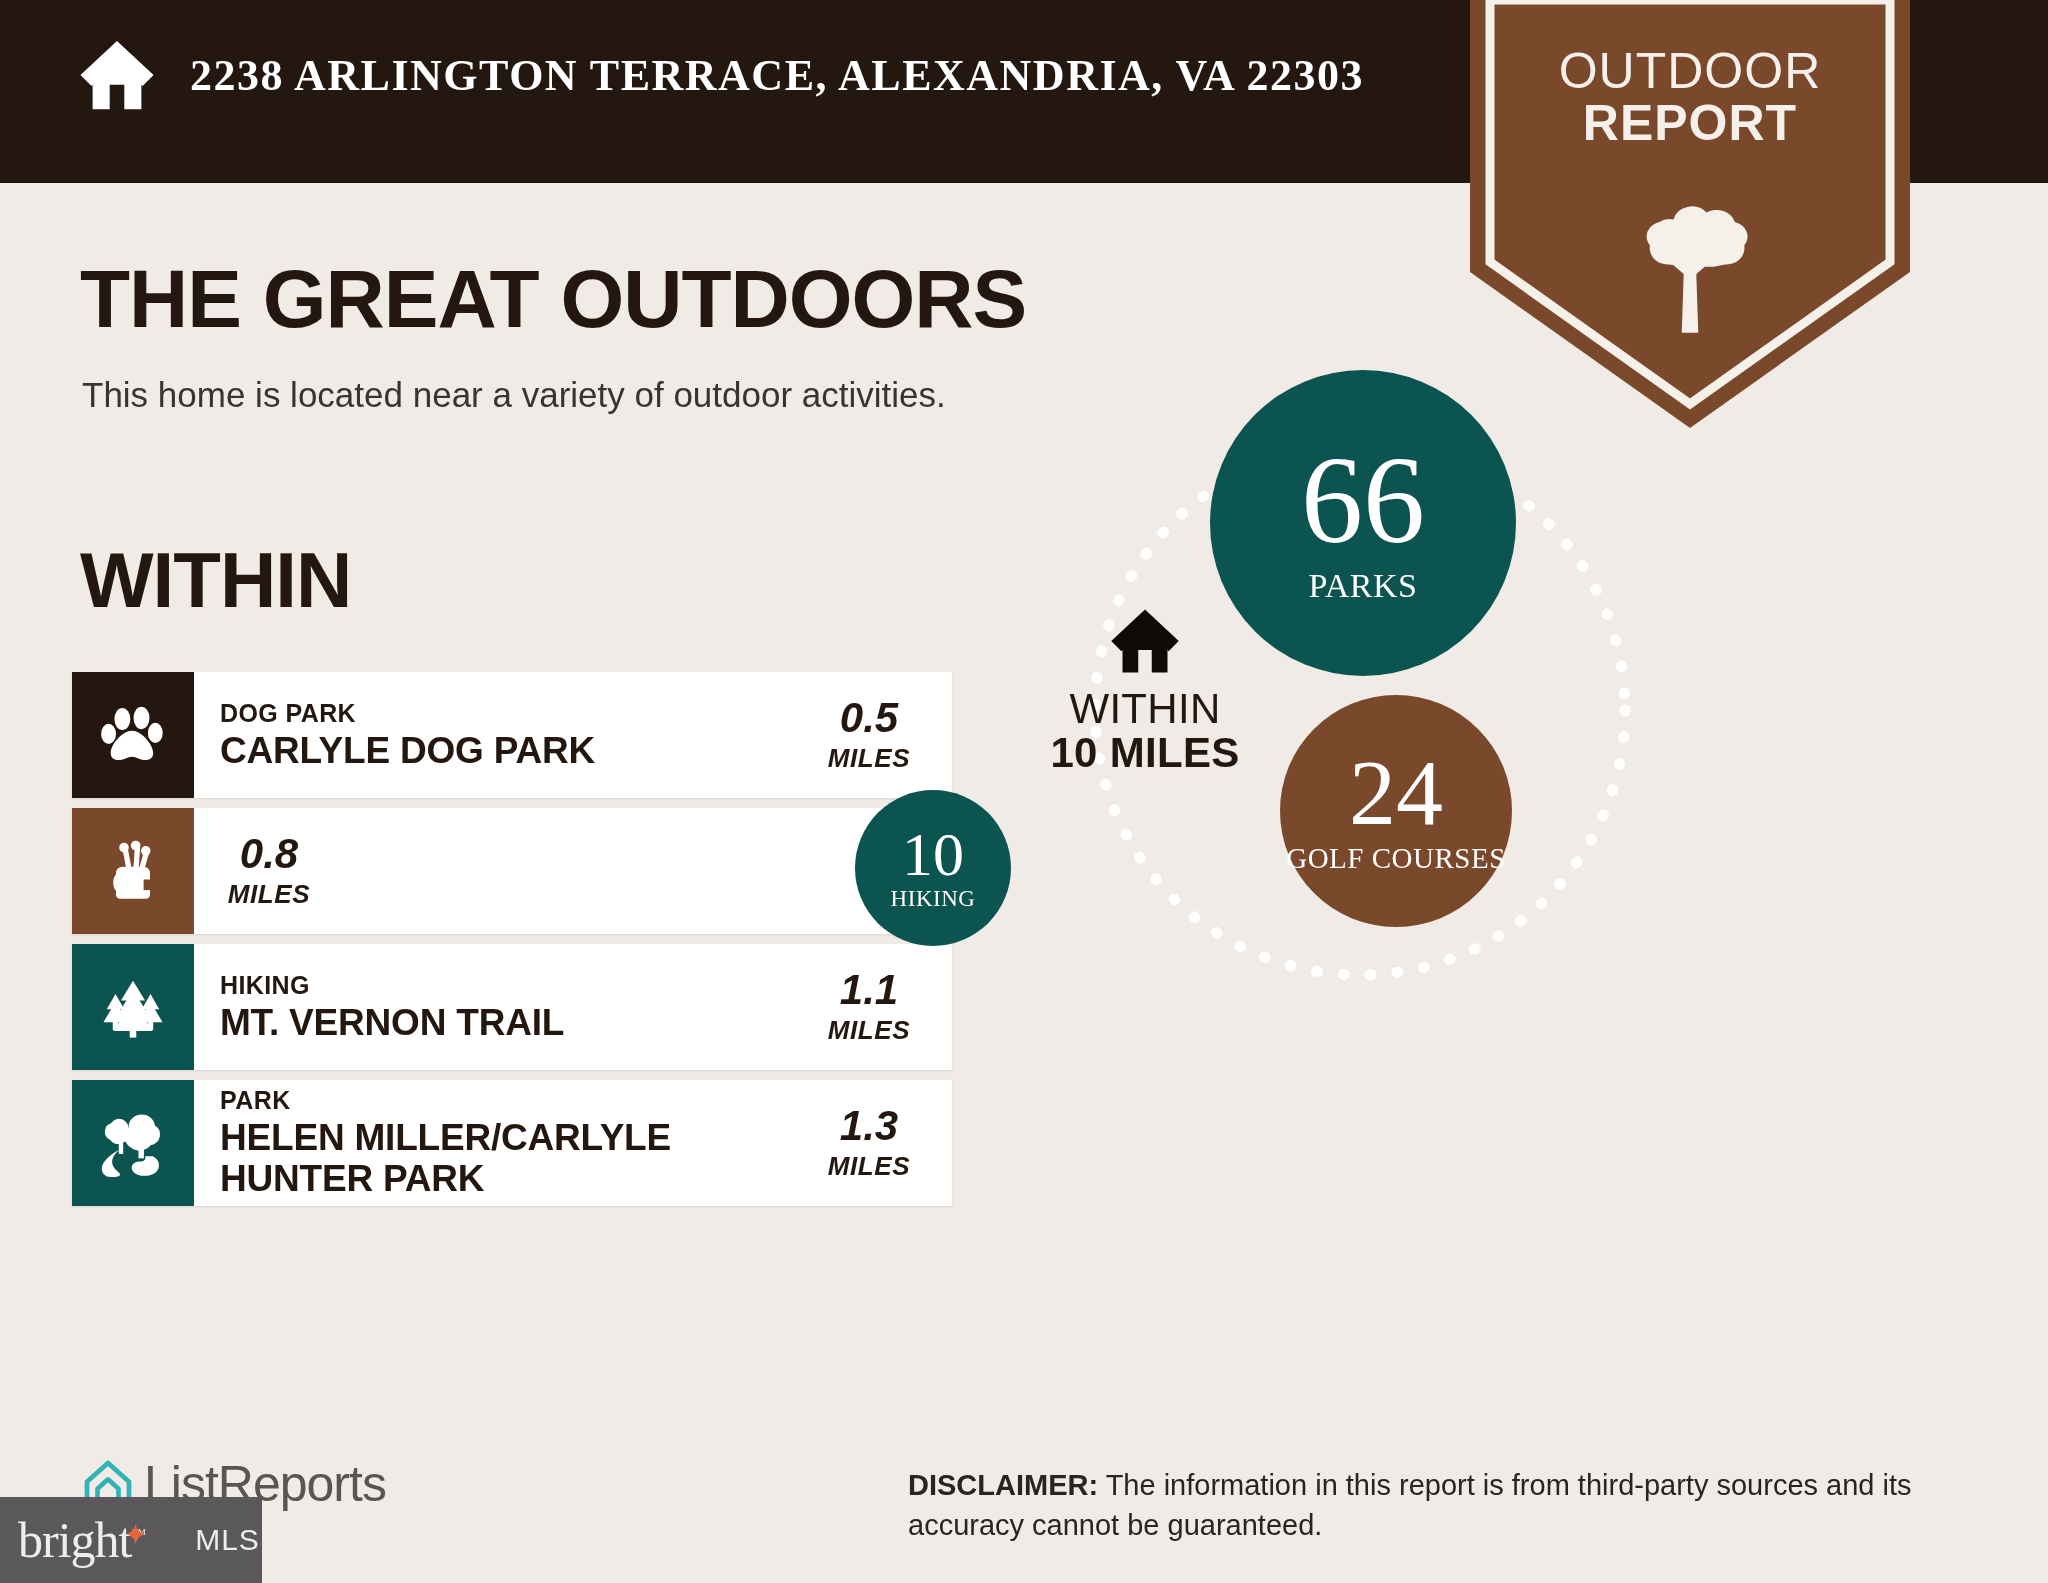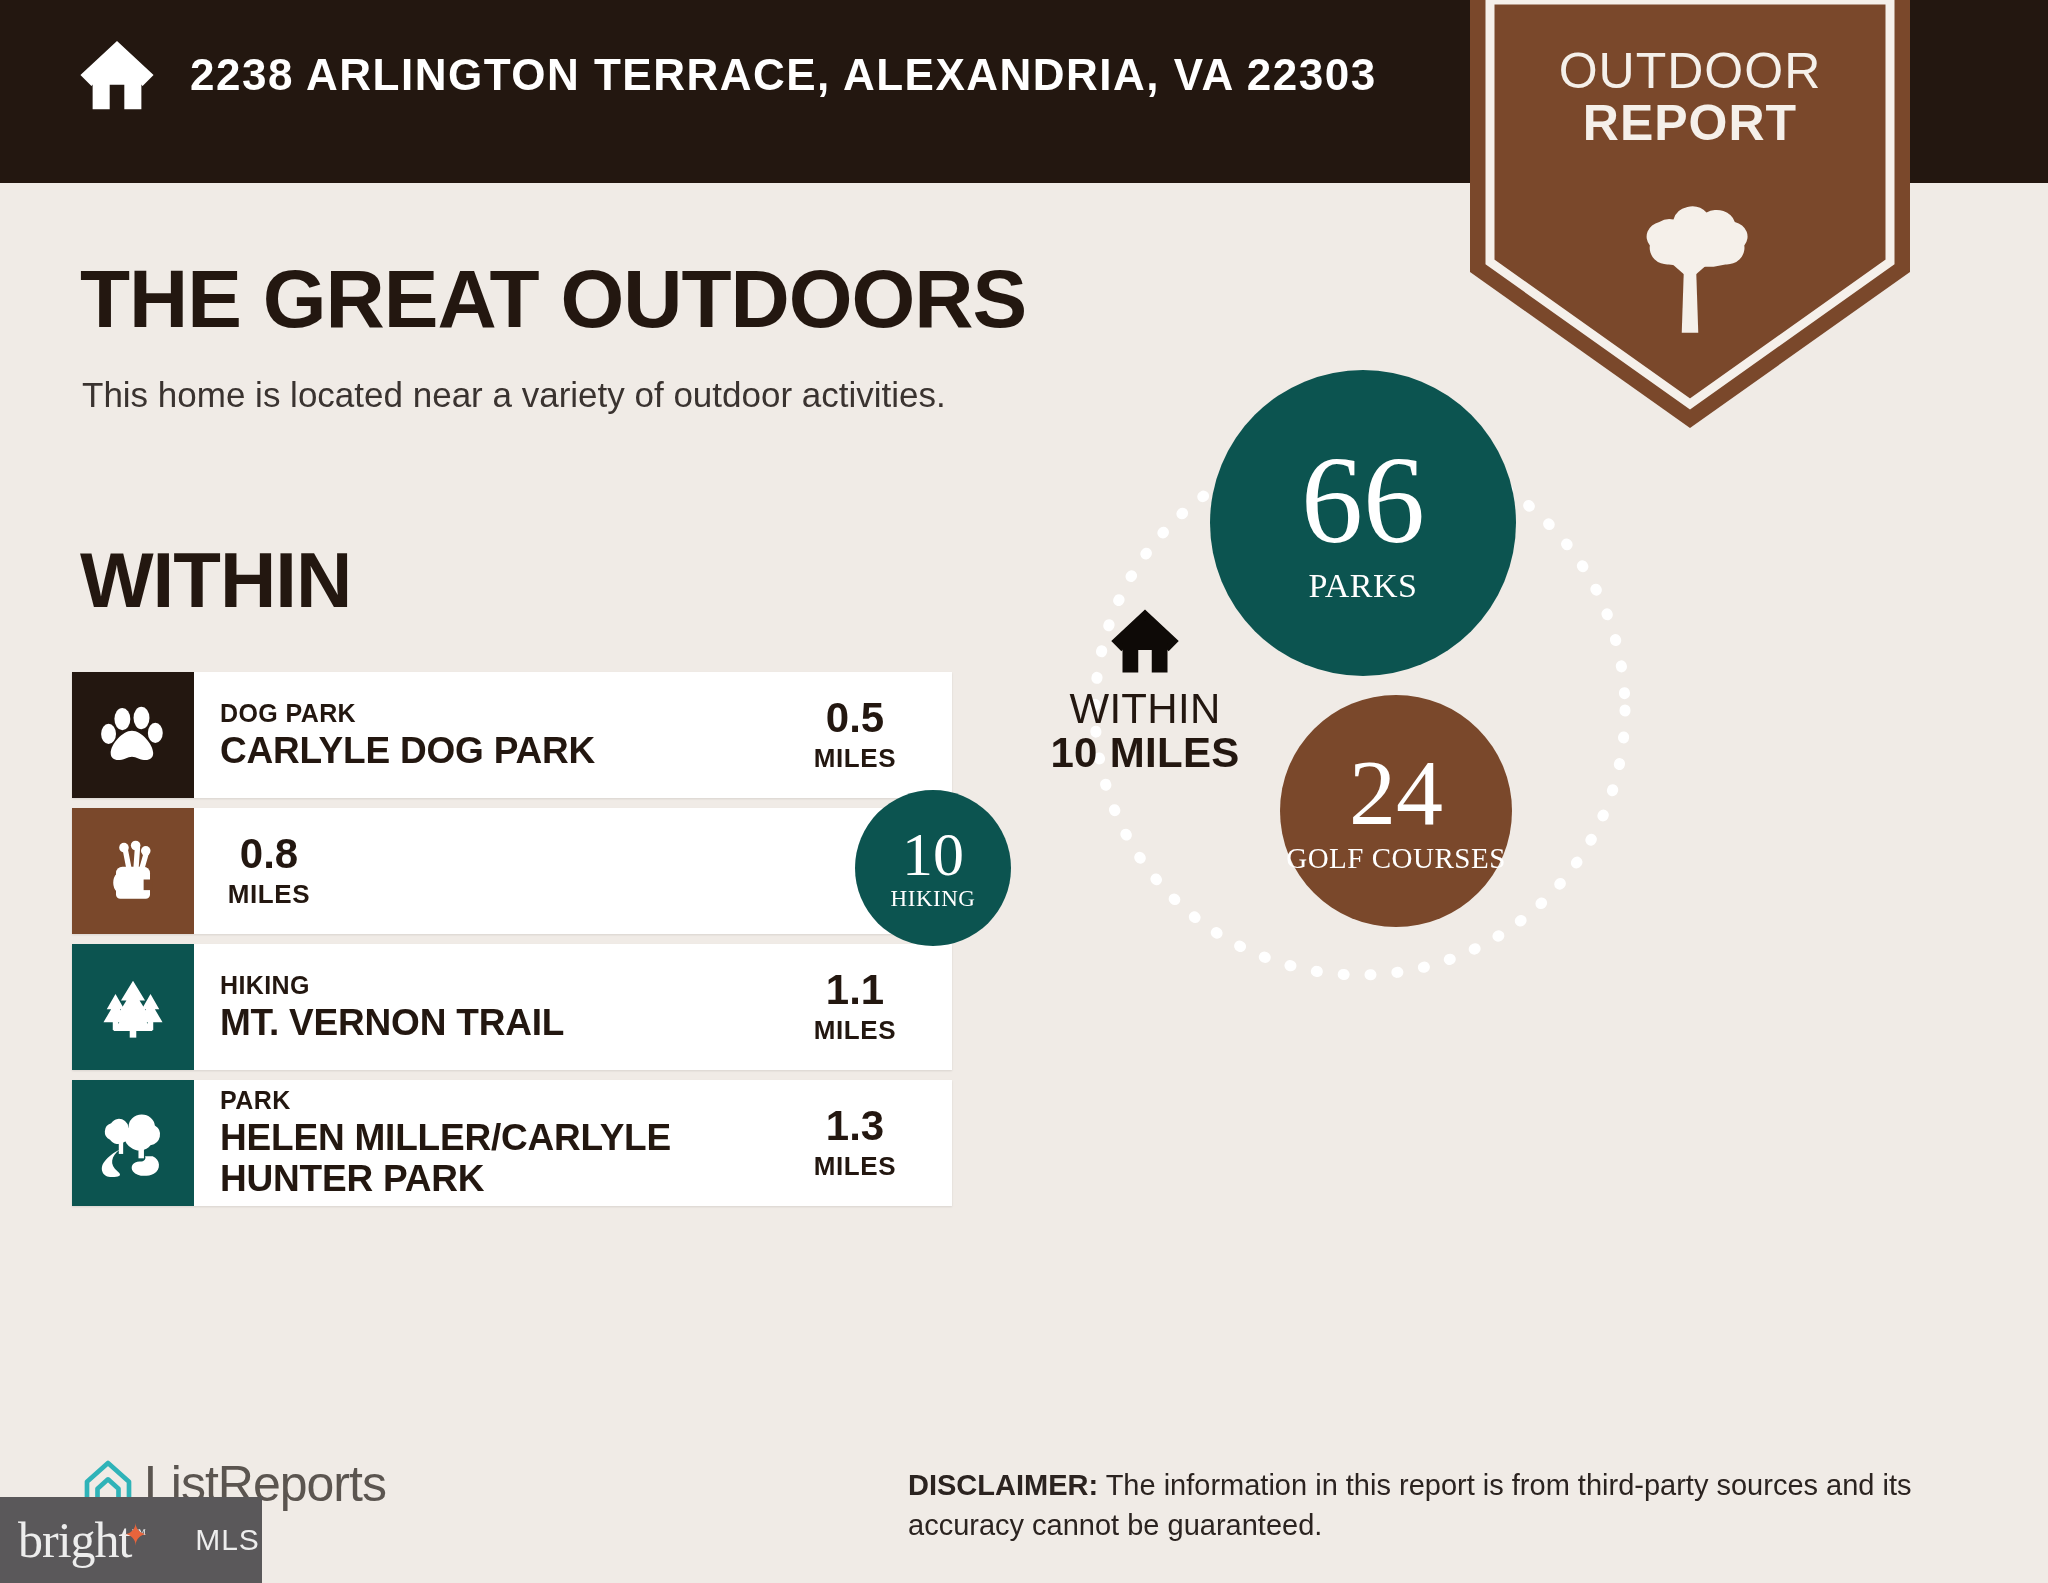--- a/index.html
+++ b/index.html
@@ -20,21 +20,21 @@
     position:absolute;left:78px;top:36px;
     display:flex;align-items:center;gap:34px;
   }
   .home-icon-hdr{width:78px;height:78px;display:block;}
   .addr{
     color:#FFFFFF;
     font-size:44px;
     font-weight:bold;
     letter-spacing:1.5px;
     white-space:nowrap;
-    font-family:Liberation Sans, sans-serif;
+    font-family:Liberation Serif, serif;
   }
 
   
   .badge{
     position:absolute;left:1466px;top:0;width:448px;height:432px;
     z-index:20;
   }
   .badge svg{display:block;}
   .badge-text{
     position:absolute;left:0;top:46px;width:448px;
@@ -91,21 +91,22 @@
     font-size:25px;font-weight:bold;color:#231710;
     letter-spacing:.4px;line-height:1.15;
   }
   .name{
     font-size:37px;font-weight:bold;color:#231710;
     letter-spacing:-.2px;line-height:1.12;margin-top:2px;
   }
   .dist{
     flex:0 0 150px;
     display:flex;flex-direction:column;align-items:center;justify-content:center;
-    padding-right:22px;
+    padding-right:8px;
+    font-style:italic;
   }
   .dist-num{font-size:42px;font-weight:bold;color:#231710;line-height:1;}
   .dist-unit{font-size:26px;font-weight:bold;color:#231710;letter-spacing:.6px;margin-top:4px;}
 
   
   .diagram{
     position:absolute;left:1060px;top:420px;width:700px;height:740px;
   }
   .dots-svg{position:absolute;left:0;top:0;}
   .bubble{

